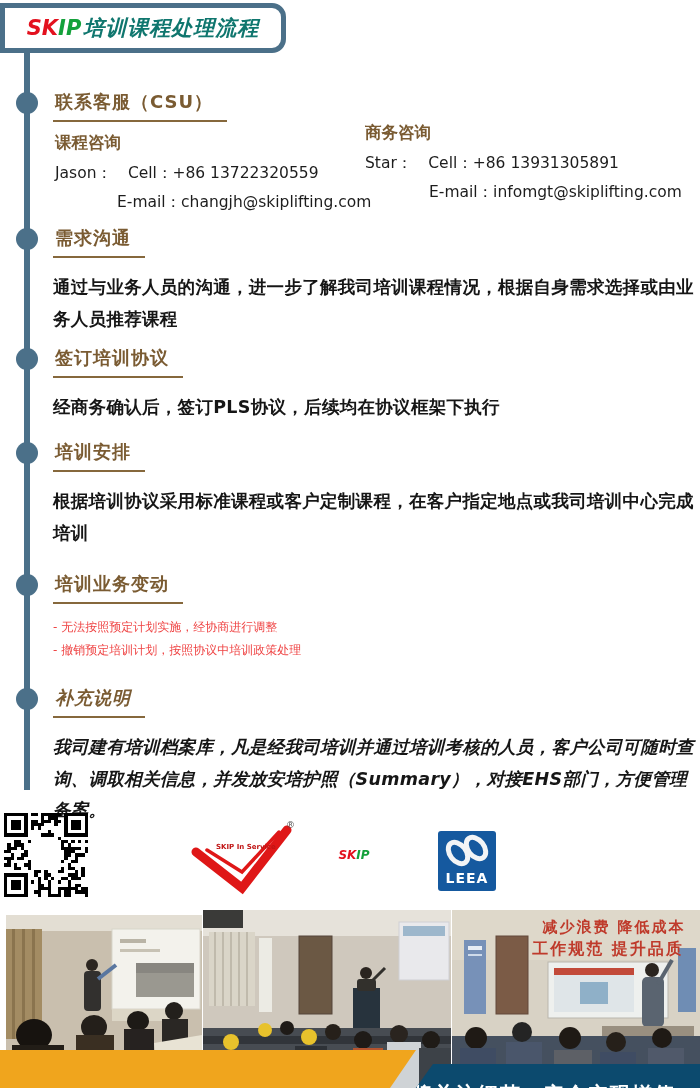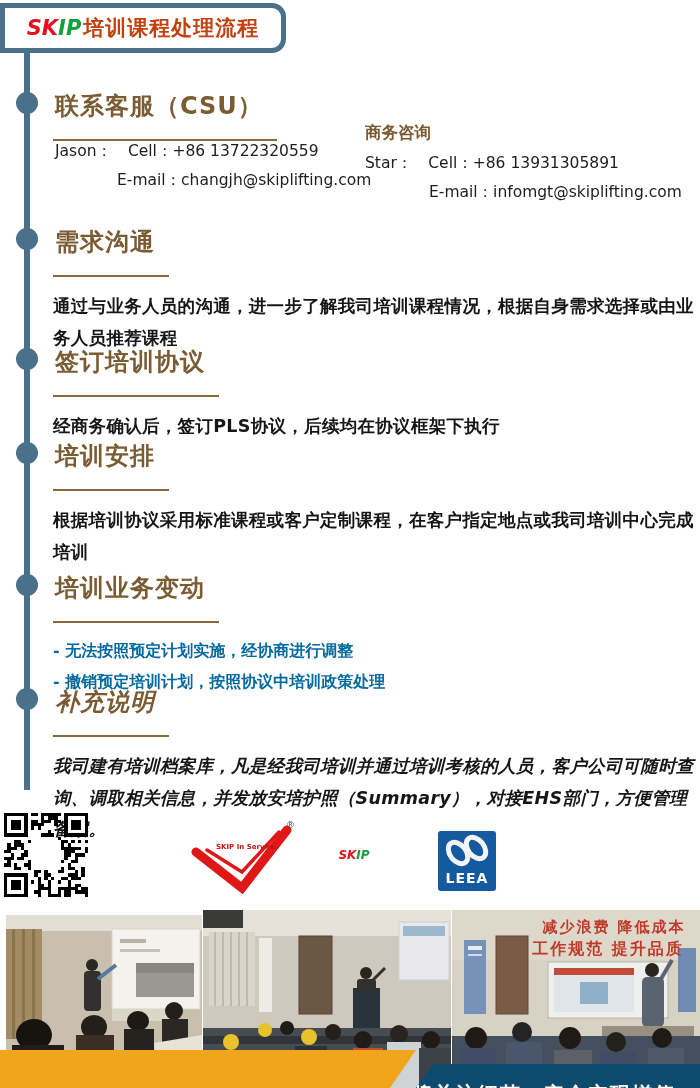--- a/index.html
+++ b/index.html
@@ -5,33 +5,33 @@
   html,body{margin:0;padding:0;background:#ffffff;}
   .page{position:relative;width:700px;height:1088px;background:#fff;overflow:hidden;
         font-family:"DejaVu Sans","Liberation Sans",sans-serif;}
 
   
   .titlebox{position:absolute;left:0;top:3px;width:286px;height:50px;box-sizing:border-box;
             border:5px solid #4b7089;border-radius:0 14px 14px 0;background:#fff;
             display:flex;align-items:center;justify-content:center;font-weight:700;font-size:21px;}
   .titlebox .sk{color:#e3111e;font-style:italic;}
   .titlebox .ip{color:#14a13b;font-style:italic;margin-right:2px;}
-  .titlebox .rest{color:#c2410c;letter-spacing:1px;}
+  .titlebox .rest{color:#0f766e;letter-spacing:1px;font-style:italic;}
 
   
   .tl-line{position:absolute;left:24px;top:51px;width:6px;height:739px;background:#4b7089;}
   .dot{position:absolute;left:-37px;top:2px;width:22px;height:22px;border-radius:50%;background:#4b7089;}
 
   
   .sec{position:absolute;left:53px;width:642px;}
-  .hd{display:inline-block;font-size:24px;font-weight:700;color:#7a5b32;margin:0;
-      border-bottom:2px solid #86683c;padding:0 14px 17px 2px;letter-spacing:1px;}
+  .hd{display:inline-block;font-size:18px;font-weight:700;color:#7a5b32;margin:0;
+      border-bottom:2px solid #86683c;padding:0 14px 6px 2px;letter-spacing:1px;}
   .bodytext{margin:14px 0 0;font-size:17.5px;font-weight:700;color:#161616;line-height:1.8;letter-spacing:.3px;}
   .bullets{margin-top:12px;}
-  .bullet{font-size:16px;font-weight:700;color:#0369a1;line-height:1.95;}
+  .bullet{font-size:12px;font-weight:400;color:#ef4444;line-height:1.95;}
 
   
   .contact{position:absolute;}
   .c-label{color:#7a5b32;font-weight:700;font-size:16.5px;}
   .c-row{display:flex;gap:16px;font-size:15.5px;color:#1d1d1d;margin-top:9px;font-weight:400;}
   .c-email{margin-top:8px;font-size:15.5px;color:#1d1d1d;}
   .contact-course{left:2px;top:42px;}
   .contact-course .c-email{padding-left:62px;}
   .contact-biz{left:312px;top:32px;}
   .contact-biz .c-email{padding-left:64px;}
@@ -76,20 +76,21 @@
       <span class="ip">IP</span>
       <span class="rest">培训课程处理流程</span>
   </div>
 
   <div class="tl-line"></div>
 
   <section class="sec" style="top:90px;height:132px;">
     <span class="dot"></span>
     <h2 class="hd">联系客服（CSU）</h2>
     <div class="contact contact-course">
+      <div class="c-label">课程咨询</div>
       <div class="c-row">
         <span>Jason：</span>
         <span>Cell：+86 13722320559</span>
       </div>
       <div class="c-email">E-mail：changjh@skiplifting.com</div>
     </div>
     <div class="contact contact-biz">
       <div class="c-label">商务咨询</div>
       <div class="c-row">
         <span>Star：</span>

